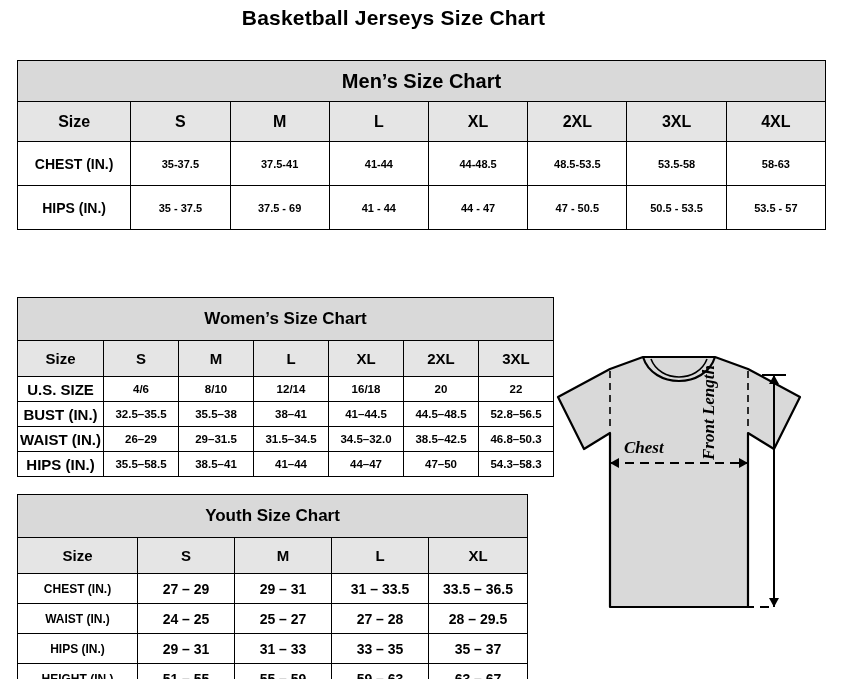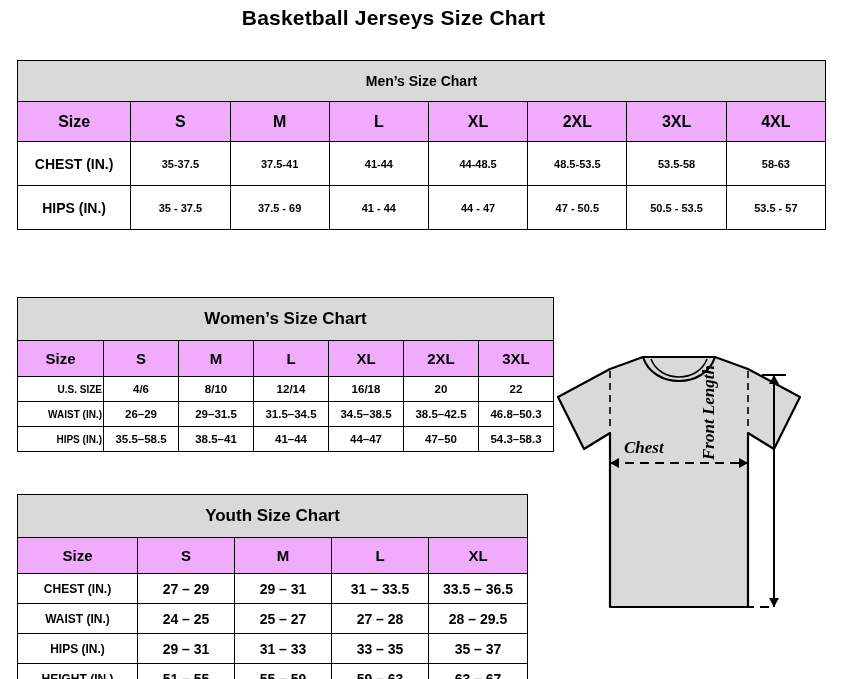--- a/index.html
+++ b/index.html
@@ -34,33 +34,33 @@
     border: 1px solid #000;
     text-align: center;
     vertical-align: middle;
     background: #ffffff;
   }
   .hdr-band {
     background: #d9d9d9 !important;
     font-weight: bold;
   }
   .hdr-row td {
-    background: #f0abfc;
+    background: #e5e5e5;
     font-weight: bold;
   }
 
   
   #mens-chart {
     position: absolute;
     left: 17px;
     top: 60px;
     width: 809px;
   }
   #mens-chart .hdr-band {
-    font-size: 14px;
+    font-size: 20px;
     height: 38px;
   }
   #mens-chart .hdr-row td {
     font-size: 16px;
     height: 37px;
   }
   #mens-chart tbody td {
     font-size: 11px;
     height: 41px;
     font-weight: bold;
@@ -84,22 +84,21 @@
   #womens-chart .hdr-row td {
     font-size: 15px;
     height: 33px;
   }
   #womens-chart tbody td {
     font-size: 11.5px;
     height: 22px;
     font-weight: bold;
   }
   #womens-chart tbody td.rowlabel {
-    font-size: 10px;
-    text-align: right;
+    font-size: 15px;
   }
 
   
   #youth-chart {
     position: absolute;
     left: 17px;
     top: 494px;
     width: 510px;
   }
   #youth-chart .hdr-band {
@@ -230,25 +229,34 @@
     <tr>
       <td class="rowlabel">U.S.  SIZE</td>
       <td>4/6</td>
       <td>8/10</td>
       <td>12/14</td>
       <td>16/18</td>
       <td>20</td>
       <td>22</td>
     </tr>
     <tr>
+      <td class="rowlabel">BUST  (IN.)</td>
+      <td>32.5–35.5</td>
+      <td>35.5–38</td>
+      <td>38–41</td>
+      <td>41–44.5</td>
+      <td>44.5–48.5</td>
+      <td>52.8–56.5</td>
+    </tr>
+    <tr>
       <td class="rowlabel">WAIST  (IN.)</td>
       <td>26–29</td>
       <td>29–31.5</td>
       <td>31.5–34.5</td>
-      <td>34.5–38.5</td>
+      <td>34.5–32.0</td>
       <td>38.5–42.5</td>
       <td>46.8–50.3</td>
     </tr>
     <tr>
       <td class="rowlabel">HIPS  (IN.)</td>
       <td>35.5–58.5</td>
       <td>38.5–41</td>
       <td>41–44</td>
       <td>44–47</td>
       <td>47–50</td>

